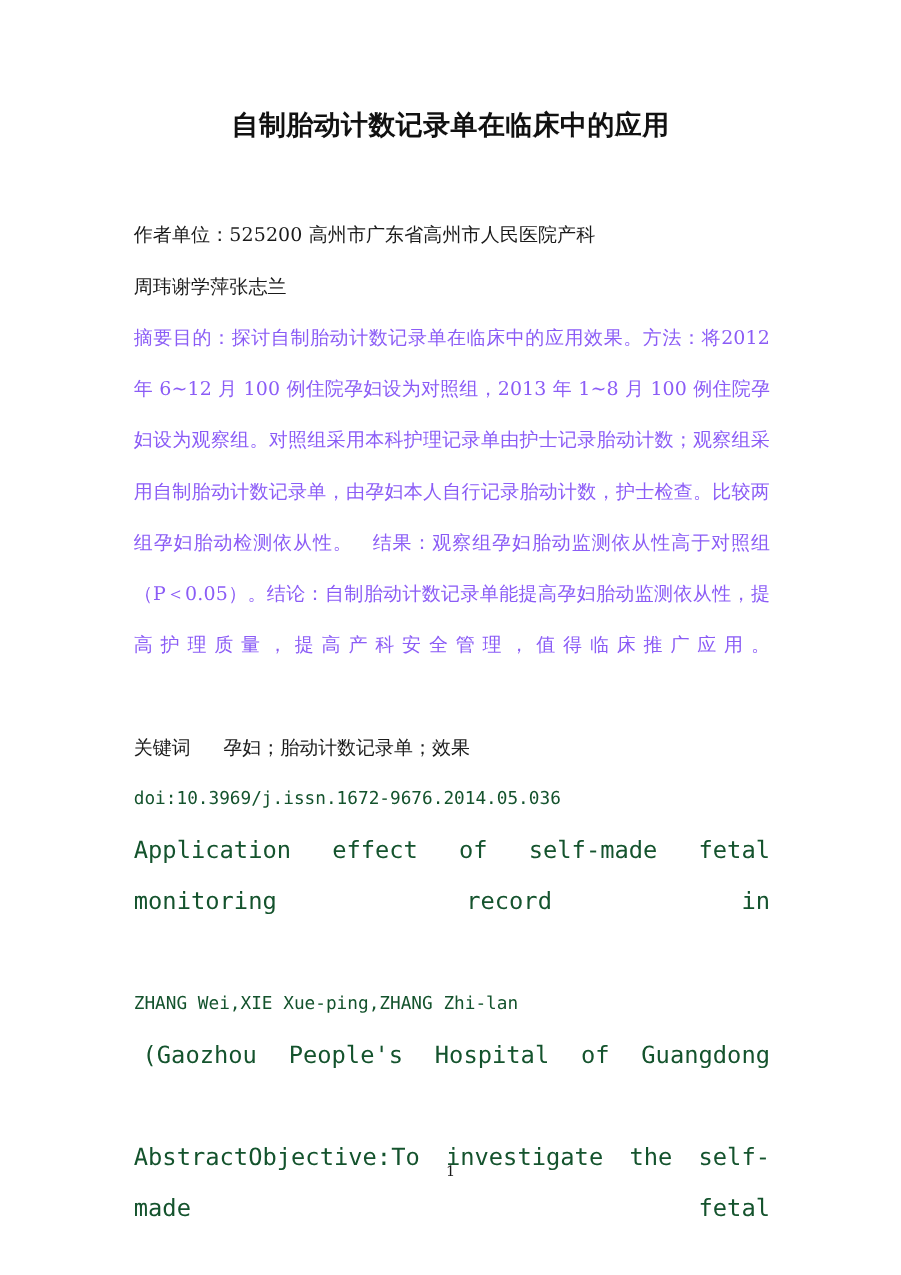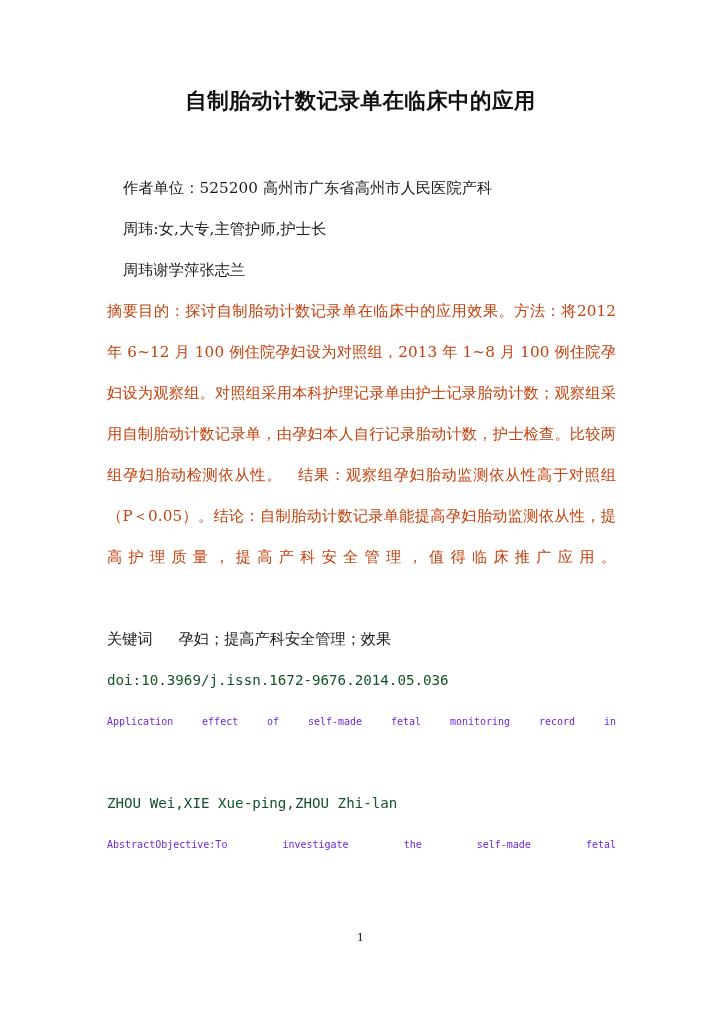--- a/index.html
+++ b/index.html
@@ -49,28 +49,27 @@
     width: 509px;
   }
 
   .cn-line {
     font-family: "DejaVu Serif", "Liberation Serif", serif;
     font-size: 15.2px;
     line-height: 41px;
     color: #1a1a1a;
     white-space: pre;
     letter-spacing: 0.1px;
-    margin-left: 16px;
   }
 
   .cn-para {
     font-family: "DejaVu Serif", "Liberation Serif", serif;
     font-size: 15.2px;
     line-height: 41px;
-    color: #c2410c;
+    color: #8b5cf6;
     text-align: justify;
     text-justify: inter-character;
     letter-spacing: 0.1px;
   }
   .cn-para:after {
     content: "";
     display: inline-block;
     width: 100%;
     height: 0;
   }
@@ -90,23 +89,23 @@
     font-family: "DejaVu Sans Mono", "Liberation Mono", monospace;
     font-size: 14.2px;
     line-height: 41px;
     color: #14532d;
     white-space: pre;
     letter-spacing: 0px;
   }
 
   .mono-just {
     font-family: "DejaVu Sans Mono", "Liberation Mono", monospace;
-    font-size: 10px;
+    font-size: 19px;
     line-height: 41px;
-    color: #6d28d9;
+    color: #14532d;
     text-align: justify;
     letter-spacing: 0px;
   }
   .mono-just:after {
     content: "";
     display: inline-block;
     width: 100%;
     height: 0;
   }
 
@@ -128,35 +127,35 @@
 <body>
 
 <div class="page">
 
   <div class="doc-title">自制胎动计数记录单在临床中的应用</div>
 
   <div class="body-col">
 
     <div class="cn-line">作者单位：525200 高州市广东省高州市人民医院产科</div>
 
-    <div class="cn-line">周玮:女,大专,主管护师,护士长</div>
 
     <div class="cn-line">周玮谢学萍张志兰</div>
 
     <div class="cn-para">摘要目的：探讨自制胎动计数记录单在临床中的应用效果。方法：将2012 年 6~12 月 100 例住院孕妇设为对照组，2013 年 1~8 月 100 例住院孕妇设为观察组。对照组采用本科护理记录单由护士记录胎动计数；观察组采用自制胎动计数记录单，由孕妇本人自行记录胎动计数，护士检查。比较两组孕妇胎动检测依从性。　结果：观察组孕妇胎动监测依从性高于对照组（P＜0.05）。结论：自制胎动计数记录单能提高孕妇胎动监测依从性，提高护理质量，提高产科安全管理，值得临床推广应用。</div>
 
-    <div class="kw-line"><span>关键词</span><span class="kw-gap"></span><span>孕妇；提高产科安全管理；效果</span></div>
+    <div class="kw-line"><span>关键词</span><span class="kw-gap"></span><span>孕妇；胎动计数记录单；效果</span></div>
 
     <div class="mono-line">doi:10.3969/j.issn.1672-9676.2014.05.036</div>
 
     <div class="mono-just">Application effect of self-made fetal monitoring record in</div>
 
 
-    <div class="mono-line">ZHOU Wei,XIE Xue-ping,ZHOU Zhi-lan</div>
+    <div class="mono-line">ZHANG Wei,XIE Xue-ping,ZHANG Zhi-lan</div>
 
+    <div class="mono-just"><span class="mono-indent"></span><span>(Gaozhou People's Hospital of Guangdong</span></div>
 
 
     <div class="mono-just">AbstractObjective:To investigate the self-made fetal</div>
 
   </div>
 
   <div class="page-number">1</div>
 
 </div>
 

